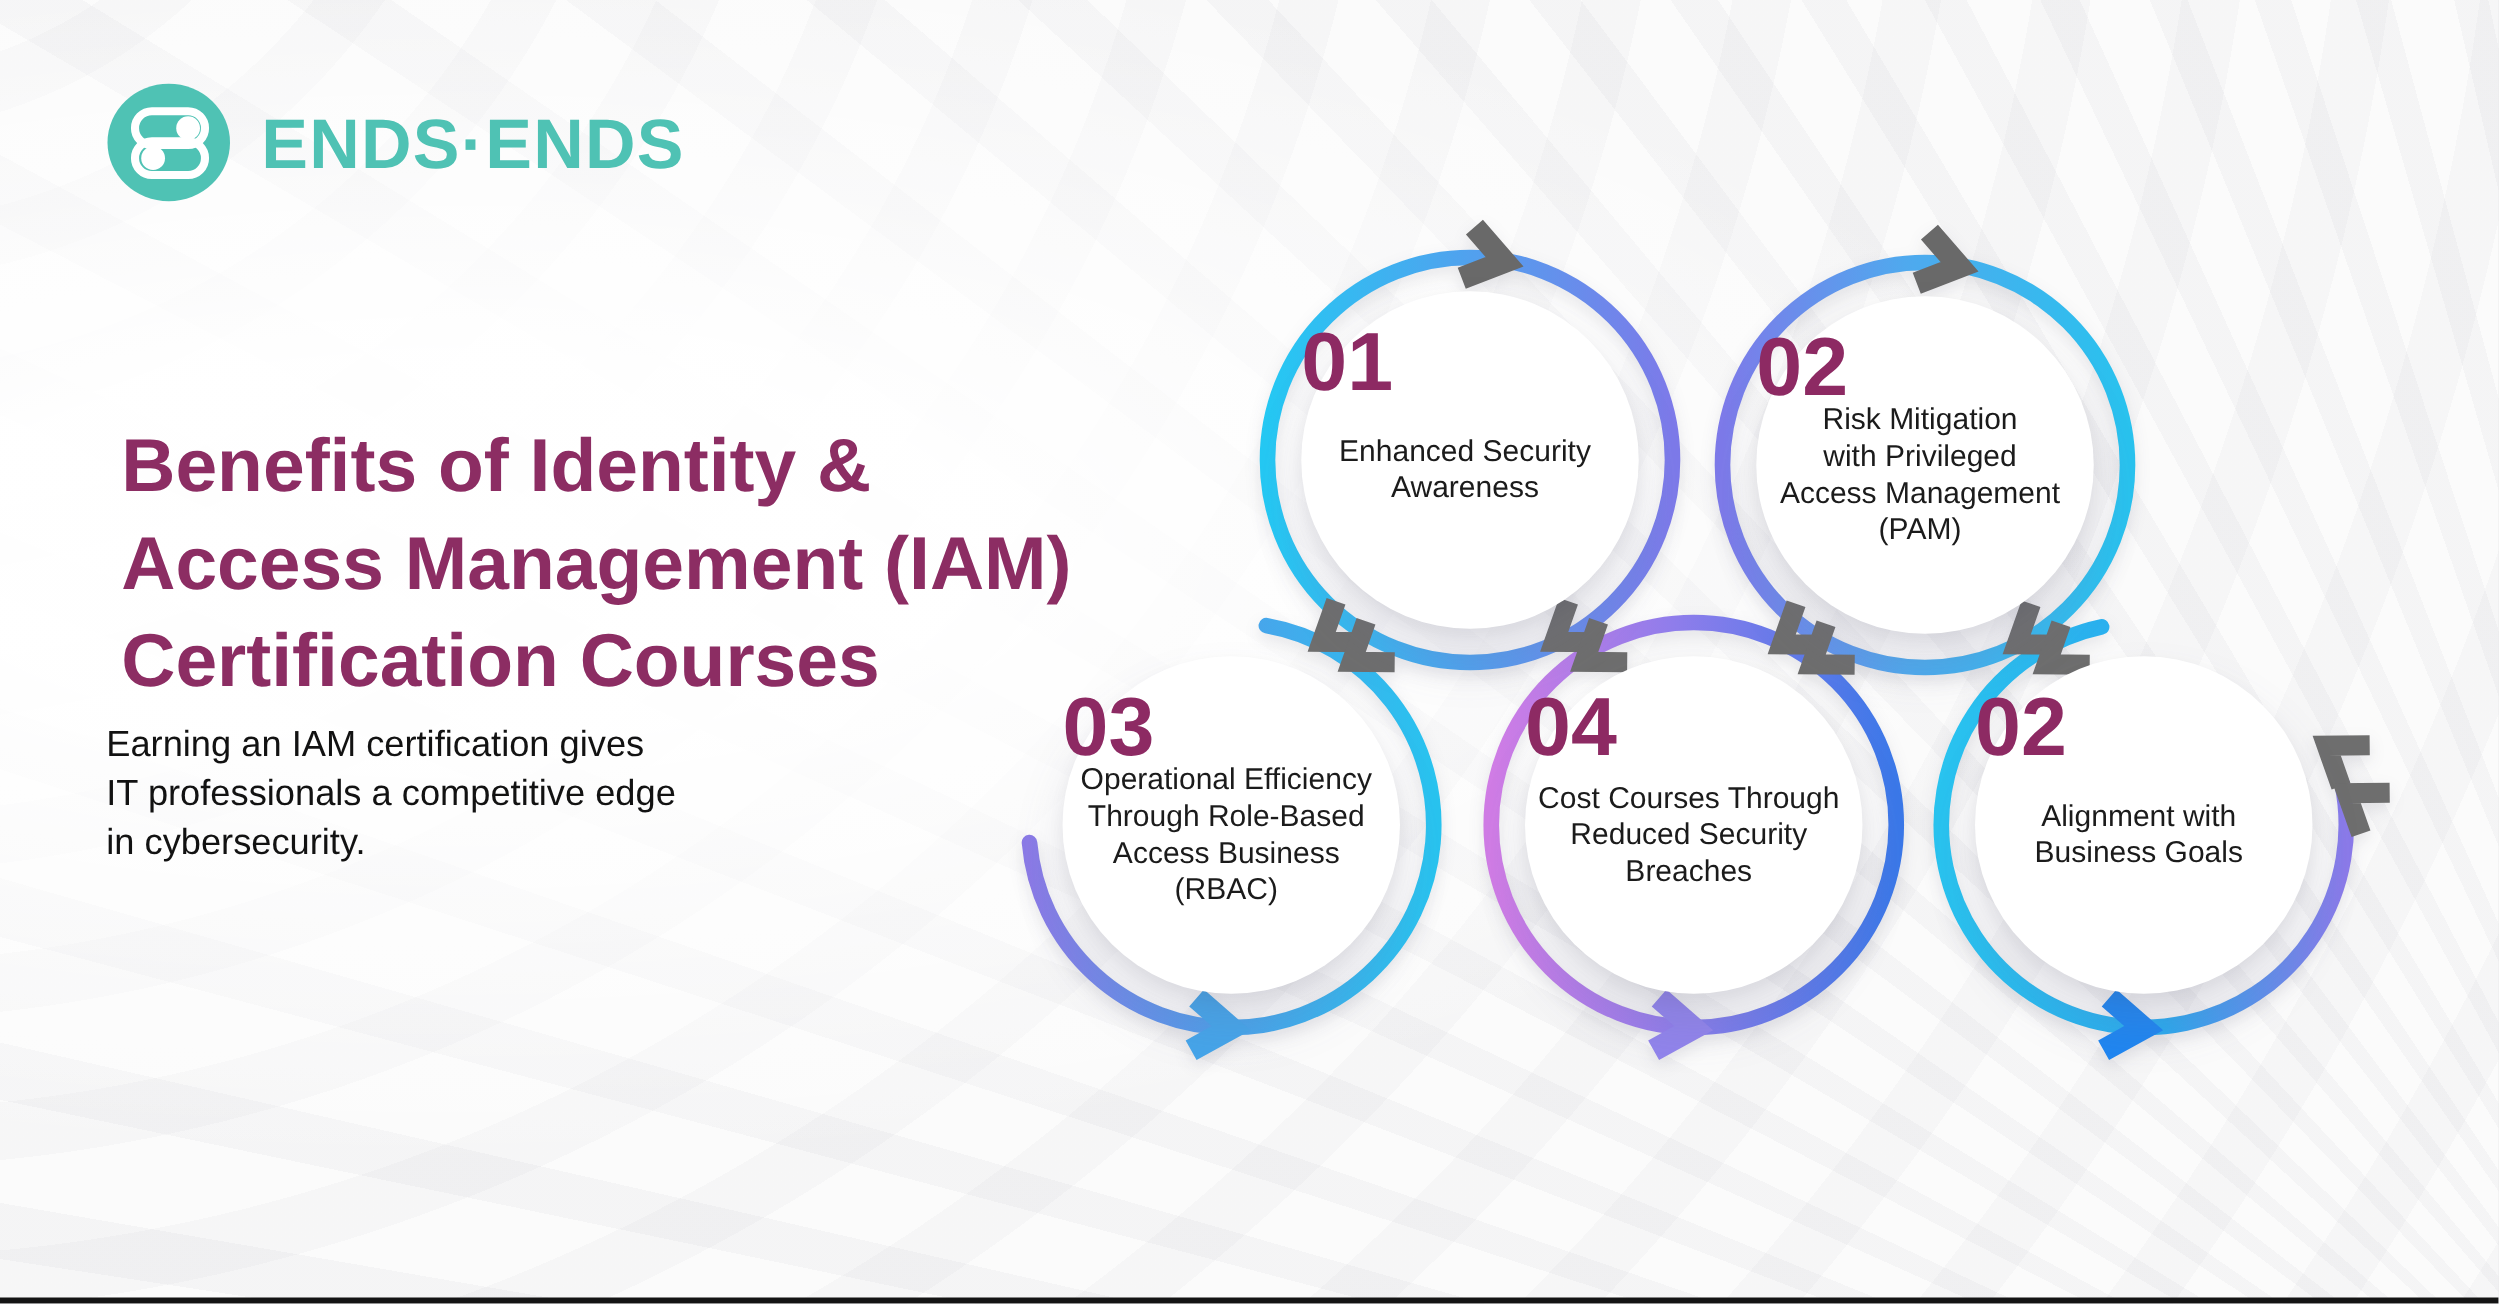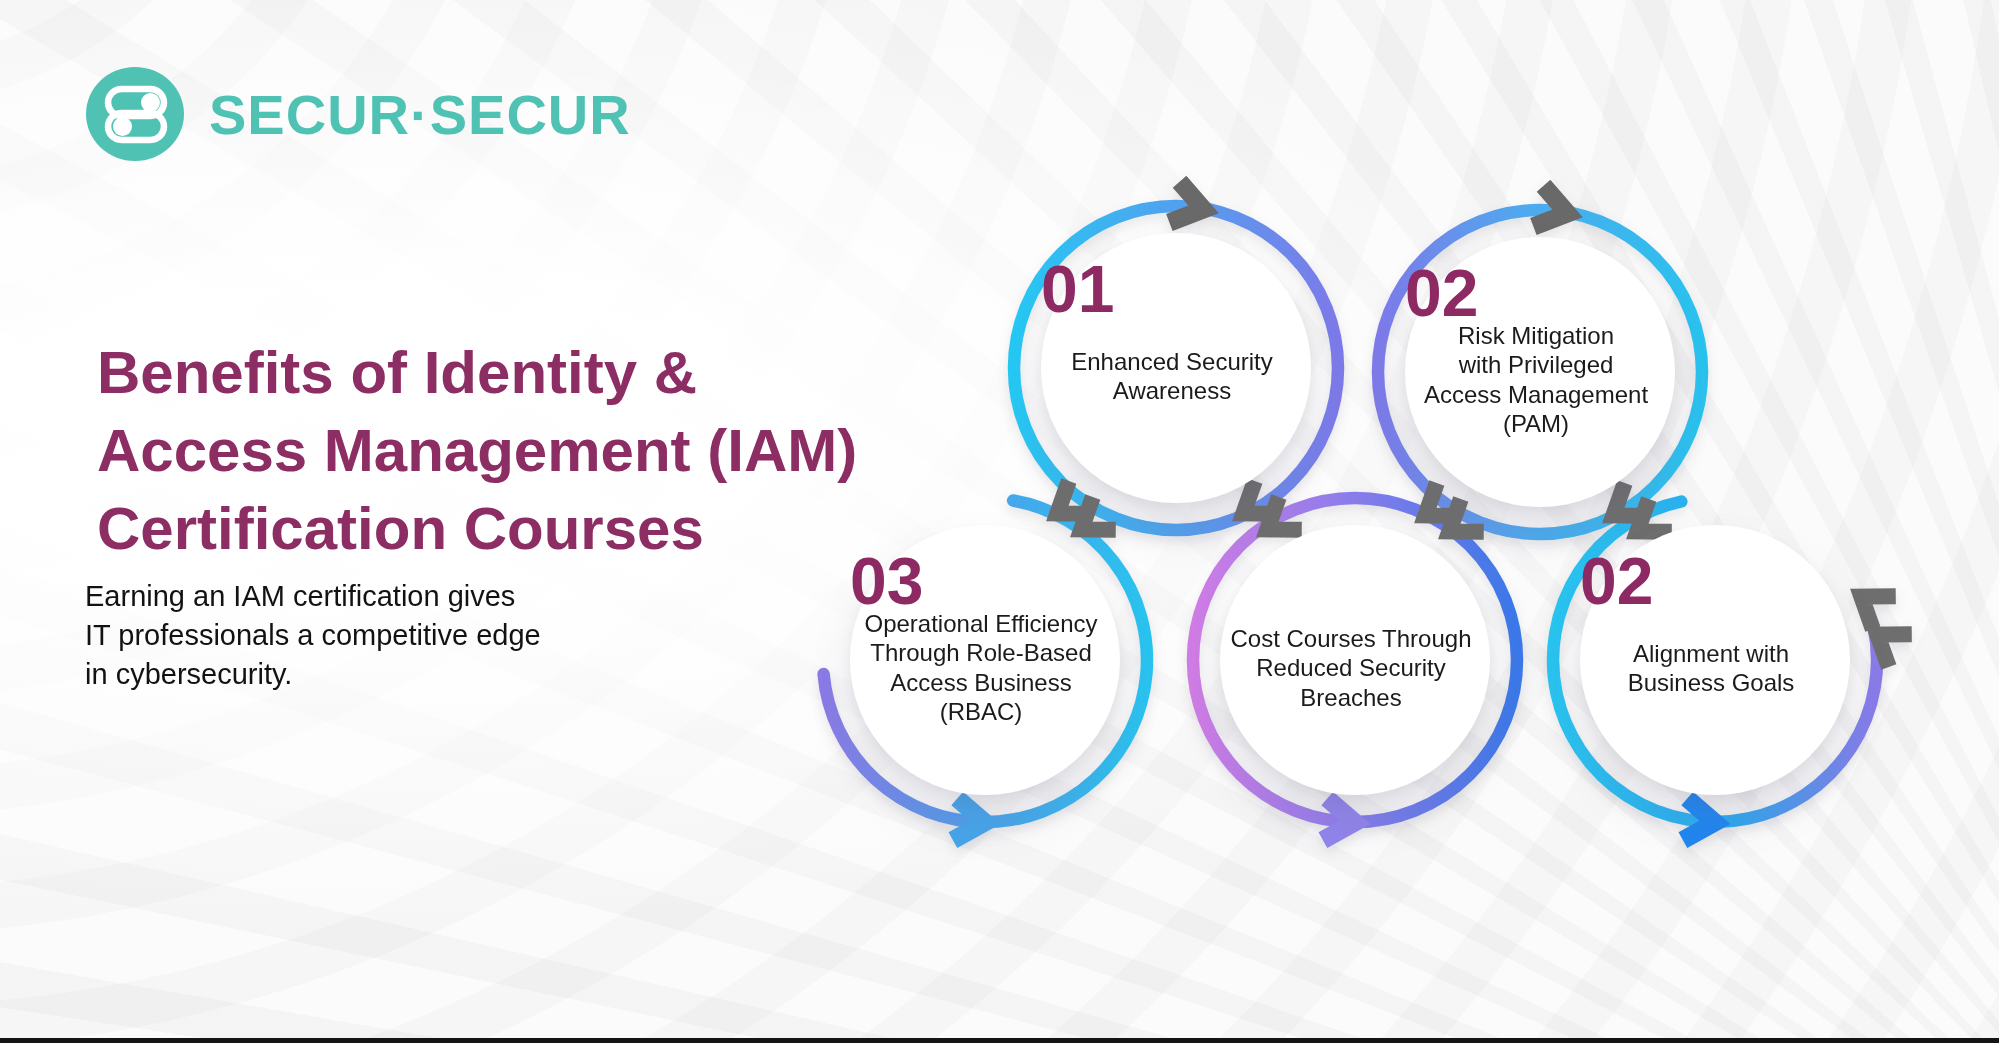--- a/index.html
+++ b/index.html
@@ -53,21 +53,21 @@
 <div class="stage">
 
   <div class="logo">
     <svg width="100" height="100" viewBox="0 0 100 100">
       <ellipse cx="50" cy="50" rx="49" ry="47" fill="#4FC2B4"></ellipse>
       <rect x="23" y="25" width="56" height="27" rx="13.5" fill="none" stroke="#ffffff" stroke-width="6.5"></rect>
       <rect x="23" y="49" width="56" height="27" rx="13.5" fill="none" stroke="#ffffff" stroke-width="6.5"></rect>
       <circle cx="65.5" cy="38.5" r="9.5" fill="#ffffff"></circle>
       <circle cx="37.5" cy="62.5" r="9.5" fill="#ffffff"></circle>
     </svg>
-    <span class="brand">SECUR·SECUR</span>
+    <span class="brand">ENDS·ENDS</span>
   </div>
 
   <h1 class="headline">Benefits of Identity &amp;
 Access Management (IAM)
 Certification Courses</h1>
   <p class="intro">Earning an IAM certification gives
 IT professionals a competitive edge
 in cybersecurity.</p>
 
   <svg class="rings" width="1999" height="1043" viewBox="0 0 1999 1043">
@@ -154,20 +154,21 @@
 (PAM)</div>
   </div>
   <div class="node n3">
     <div class="num">03</div>
     <div class="label">Operational Efficiency
 Through Role-Based
 Access Business
 (RBAC)</div>
   </div>
   <div class="node n4">
+    <div class="num">04</div>
     <div class="label">Cost Courses Through
 Reduced Security
 Breaches</div>
   </div>
   <div class="node n5">
     <div class="num">02</div>
     <div class="label">Alignment with
 Business Goals</div>
   </div>
 

